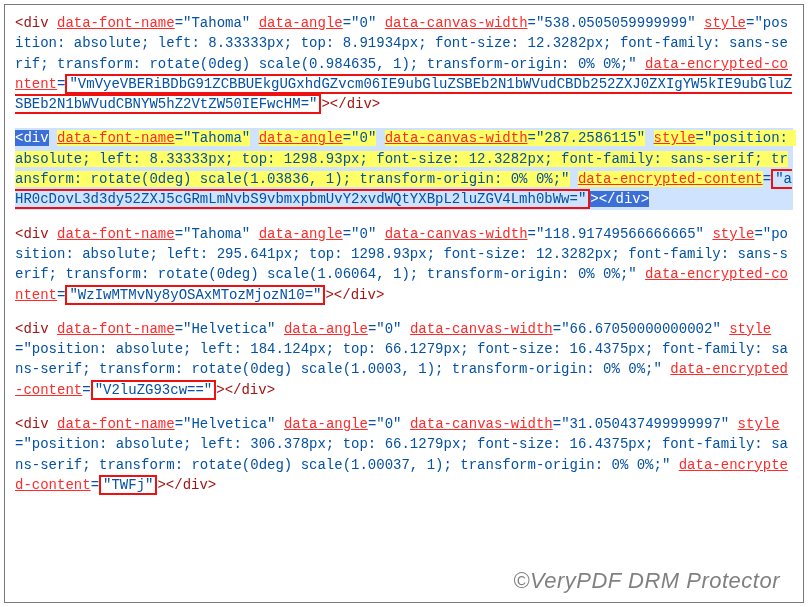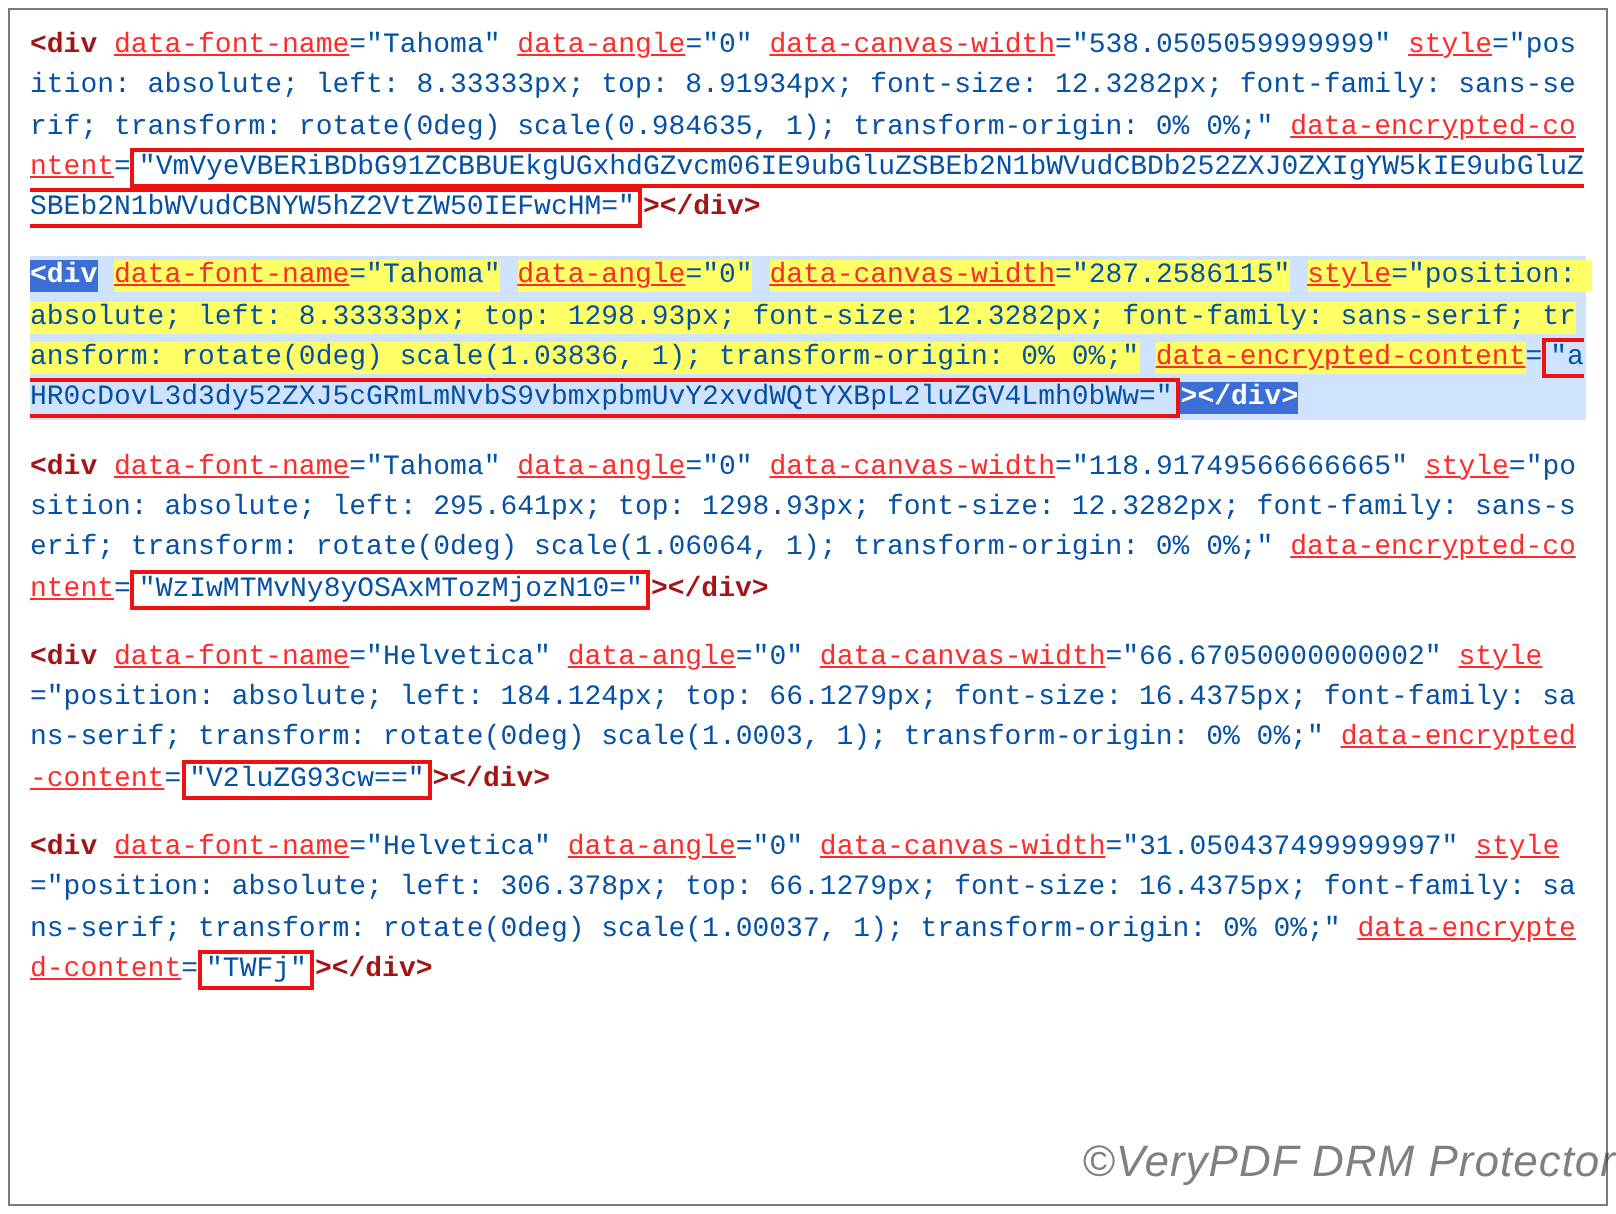--- a/index.html
+++ b/index.html
@@ -21,39 +21,39 @@
     padding:8px 10px;
     box-sizing:border-box;
     overflow:hidden;
   }
   .code{
     white-space:pre-wrap;
     word-break:break-all;
     color:#222;
   }
   
-  .tag      {color:#a31515;font-weight:bold;}     
+  .tag      {color:#a31515;}     
   .attr-name{color:#ff2a2a;text-decoration:underline;}     
   .attr-val ,.eq{color:#0451a5;} 
   
   .hl-yellow{background:#ffff66;}
   .hl-blue  {background:#3b6fd6;color:#fff;}
   .hl-blue .tag{color:#fff;}
   
   .box-red{
     border:2px solid #e11;
     padding:0 2px;
     display:inline;
   }
   .sel-row{background:#cfe3ff;display:block;padding:0;}
   .sel-row .box-red{background:transparent;}
   .blank{height:14px;}
   .watermark{
     position:absolute;
-    right:0;bottom:10px;
+    right:28px;bottom:10px;
     font-family:Arial,Helvetica,sans-serif;
     font-size:22px;
     font-style:italic;
     font-weight:500;
     color:rgba(60,60,60,0.65);
     letter-spacing:0.5px;
     pointer-events:none;
   }
 </style>
 </head>

